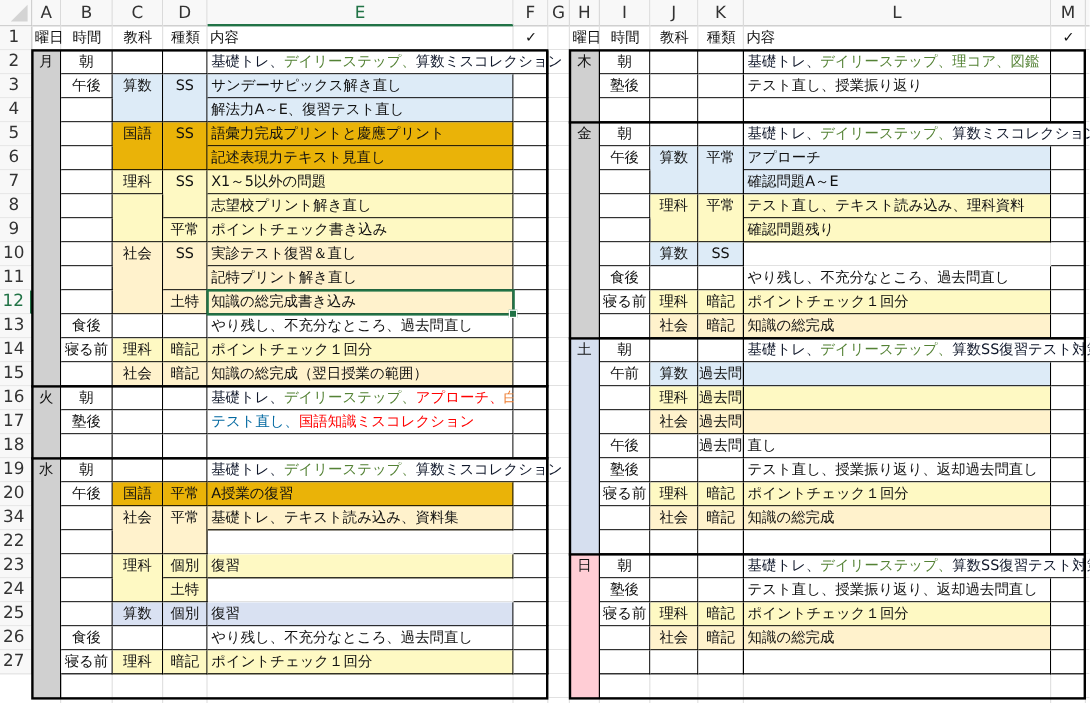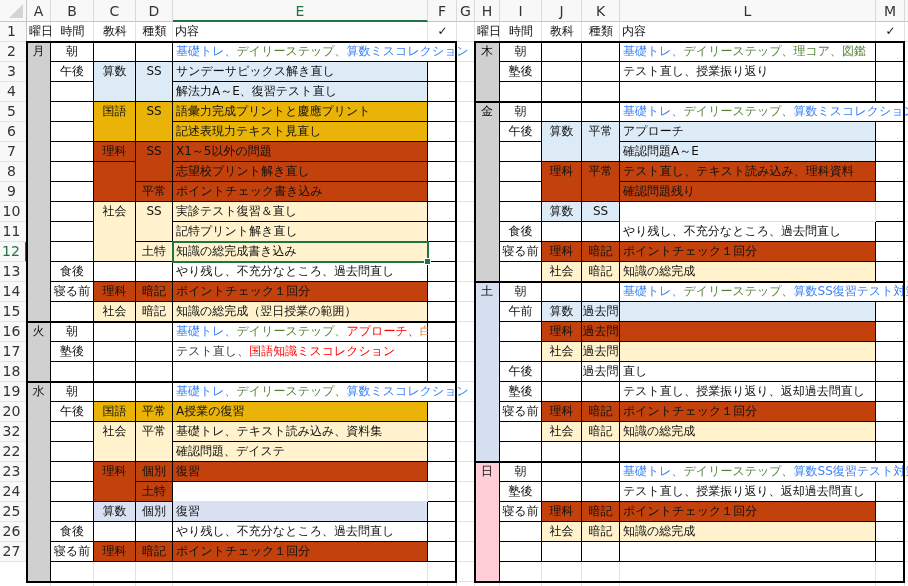--- a/index.html
+++ b/index.html
@@ -28,24 +28,24 @@
     .r22{top:442px}.r23{top:462px}.r24{top:482px}.r25{top:502px}.r26{top:522px}.r27{top:542px}.r28{top:590px}
     .h2{height:40px!important}.h3{height:60px!important}
     
     .c{position:absolute;height:20px;background:#fff;border-right:1px solid #000;border-bottom:1px solid #000;
        font-size:12px;line-height:19px;color:#111;text-align:center;white-space:nowrap;overflow:visible}
     .txt{text-align:left;padding-left:3px}
     .hdr{background:transparent;border:none;font-size:12px}
     .hdr.txt{padding-left:2px}
     .day{border-bottom:none}
     
-    .blue{background:#DDEBF7}.pink{background:#eab308}.green{background:#c2410c}.yellow{background:#FFF2CC}
+    .blue{background:#DDEBF7}.pink{background:#eab308}.green{background:#fef9c3}.yellow{background:#FFF2CC}
     .lav{background:#D9E1F2}.gray{background:#D0D0D0}.sat{background:#D6DFEF}.sun{background:#FFCDD5}
     
-    .t-blue{color:#3b82f6}.t-green{color:#548235}.t-red{color:#FF0000}.t-orange{color:#ED7D31}.t-black{color:#404040}
+    .t-blue{color:#0f172a}.t-green{color:#548235}.t-red{color:#FF0000}.t-orange{color:#ED7D31}.t-black{color:#0369a1}
     
     .frame{position:absolute;border:2px solid #000;pointer-events:none}
     .hsep{position:absolute;height:2px;background:#000;pointer-events:none}
     .selbox{position:absolute;left:172px;top:241px;width:257px;height:22px;border:2px solid #217346;pointer-events:none}
     .handle{position:absolute;left:424px;top:258px;width:7px;height:7px;background:#217346;border:1px solid #fff}
   </style>
 </head>
 <body>
 
 <div id="sheet">
@@ -96,21 +96,21 @@
   <div class="rowhdr r11">11</div>
   <div class="rowhdr r12 sel">12</div>
   <div class="rowhdr r13">13</div>
   <div class="rowhdr r14">14</div>
   <div class="rowhdr r15">15</div>
   <div class="rowhdr r16">16</div>
   <div class="rowhdr r17">17</div>
   <div class="rowhdr r18">18</div>
   <div class="rowhdr r19">19</div>
   <div class="rowhdr r20">20</div>
-  <div class="rowhdr r21">32</div>
+  <div class="rowhdr r21">34</div>
   <div class="rowhdr r22">22</div>
   <div class="rowhdr r23">23</div>
   <div class="rowhdr r24">24</div>
   <div class="rowhdr r25">25</div>
   <div class="rowhdr r26">26</div>
   <div class="rowhdr r27">27</div>
   <div class="rowhdr r28">28</div>
 
   <div class="c hdr txt cA r1">曜日</div>
   <div class="c hdr cB r1">時間</div>
@@ -240,21 +240,20 @@
   <div class="c txt cE r20 pink">A授業の復習</div>
   <div class="c cF r20"></div>
 
   <div class="c cB r21"></div>
   <div class="c cC r21 h2 yellow">社会</div>
   <div class="c cD r21 h2 yellow">平常</div>
   <div class="c txt cE r21 yellow">基礎トレ、テキスト読み込み、資料集</div>
   <div class="c cF r21"></div>
 
   <div class="c cB r22"></div>
-  <div class="c txt cE r22 yellow">確認問題、デイステ</div>
   <div class="c cF r22"></div>
 
   <div class="c cB r23"></div>
   <div class="c cC r23 h2 green">理科</div>
   <div class="c cD r23 green">個別</div>
   <div class="c txt cE r23 green">復習</div>
   <div class="c cF r23"></div>
 
   <div class="c cB r24"></div>
   <div class="c cD r24 green">土特</div>

